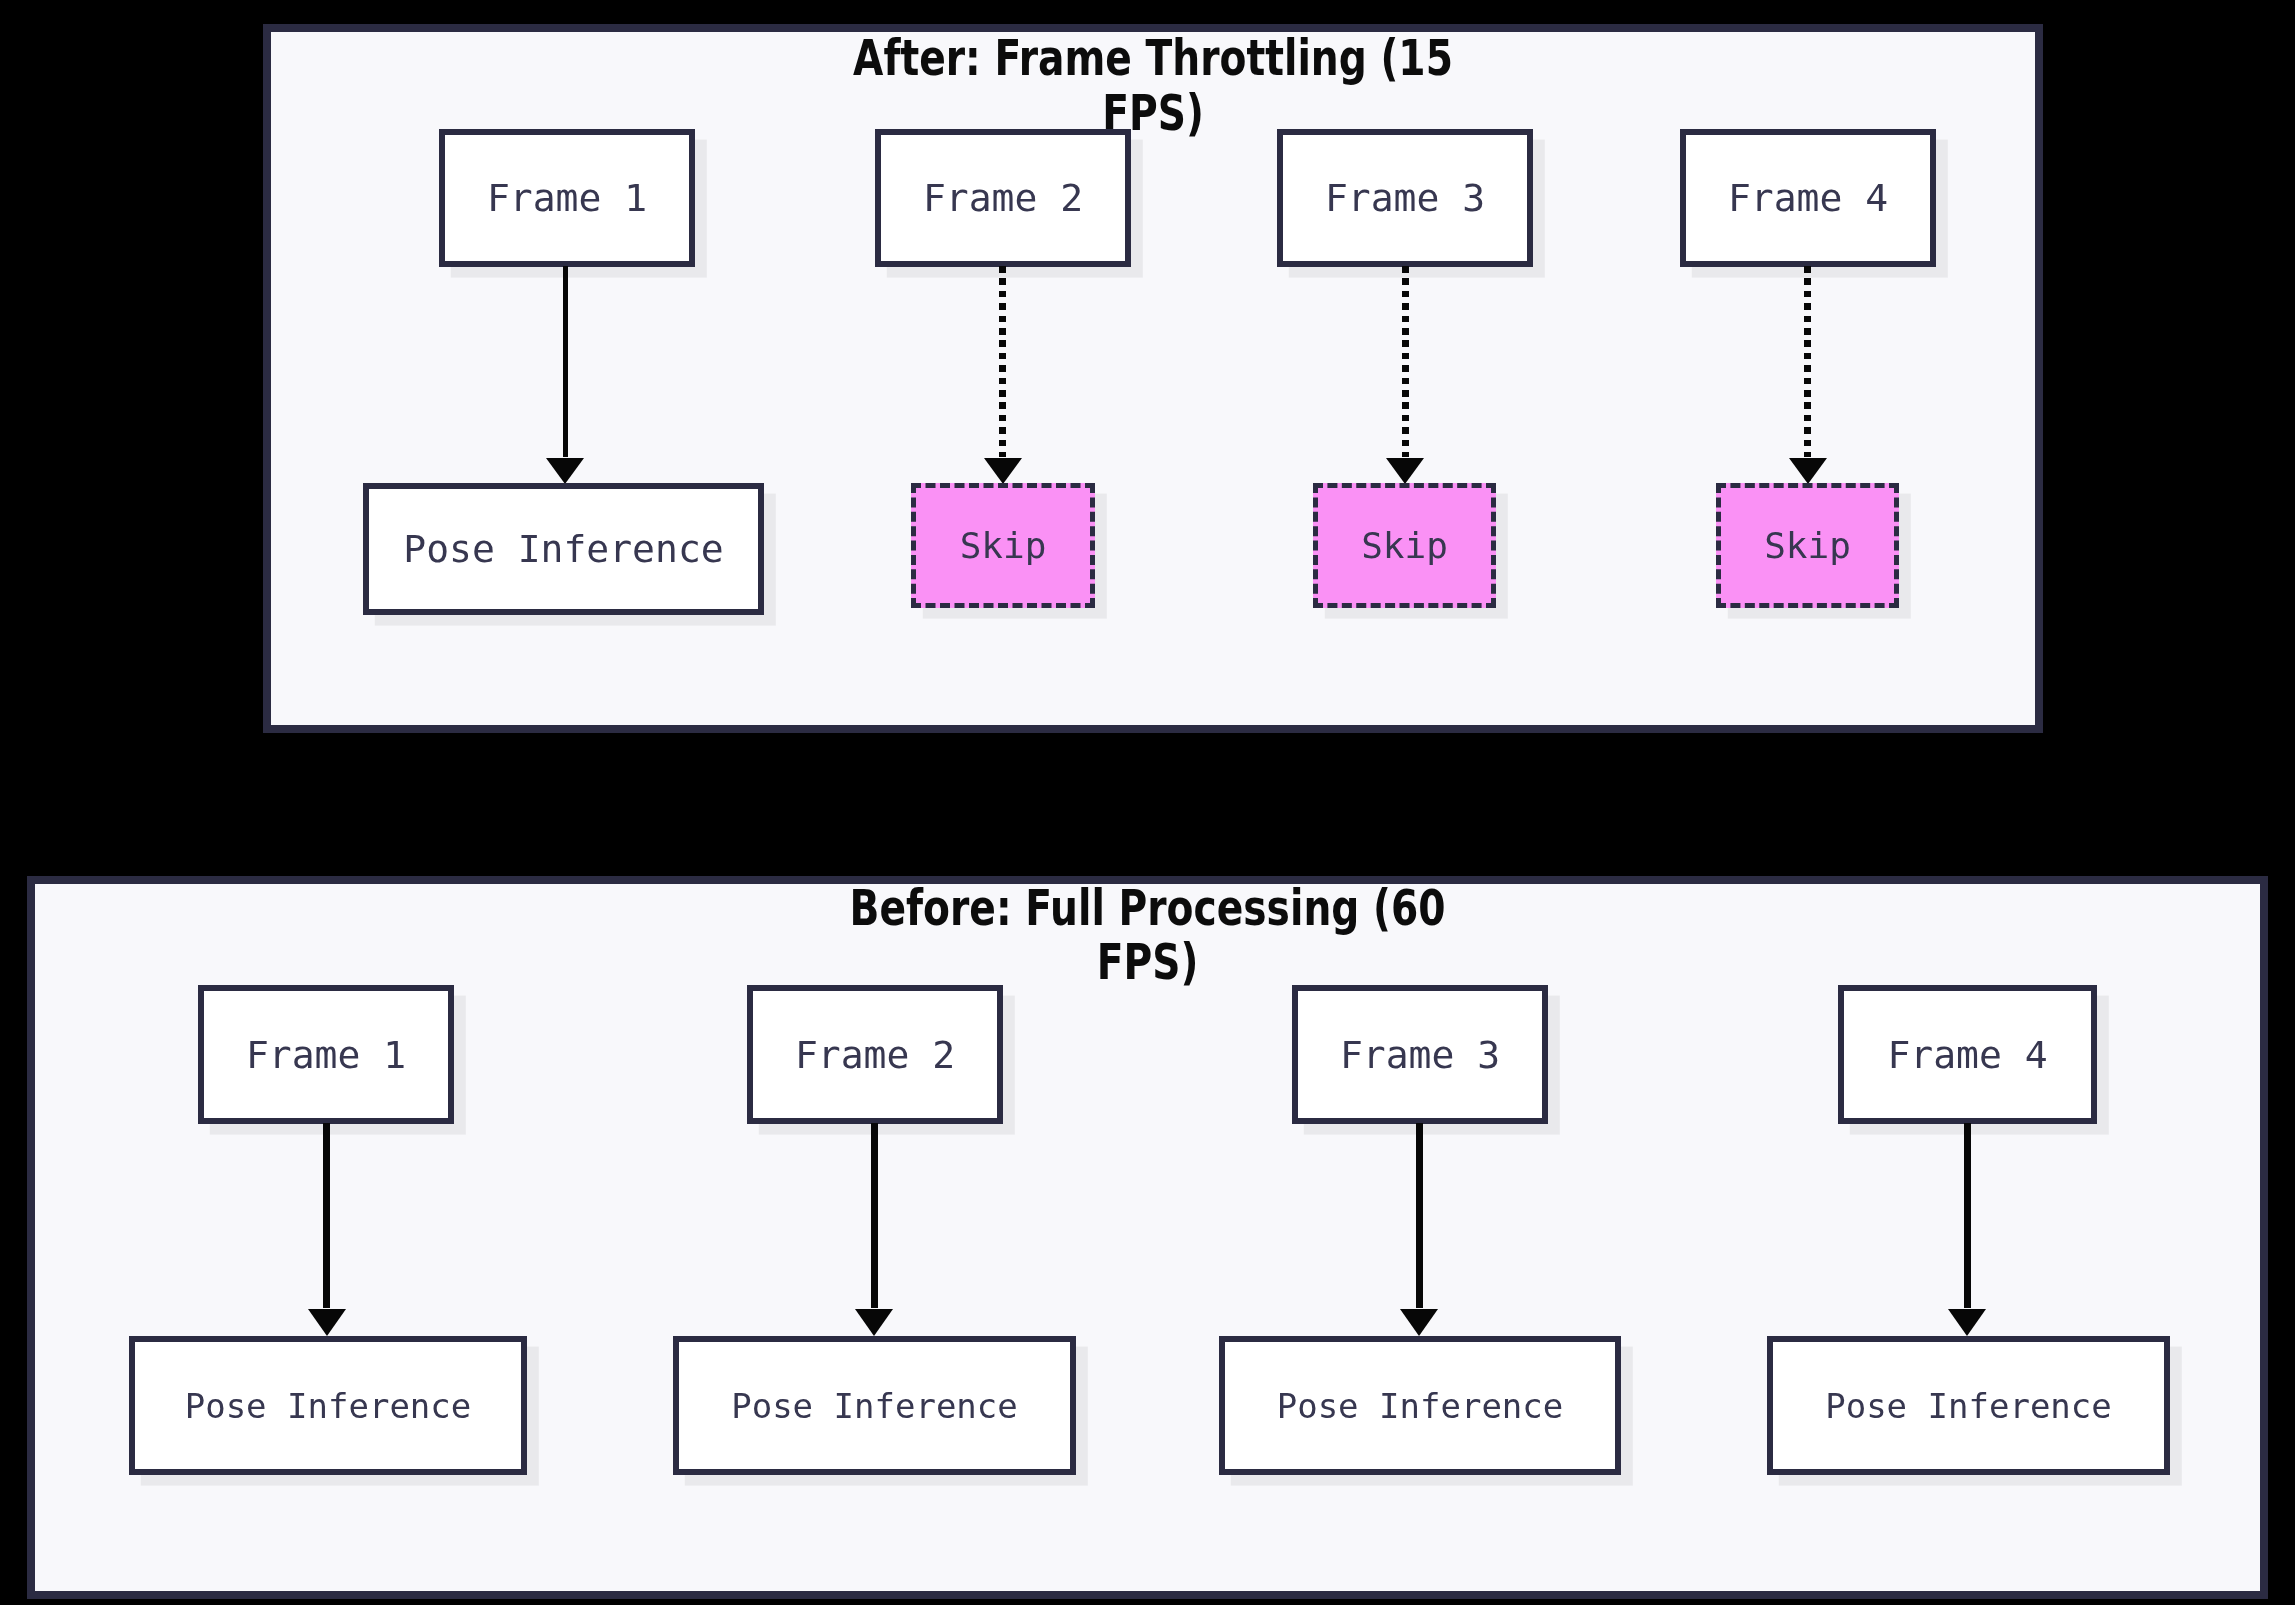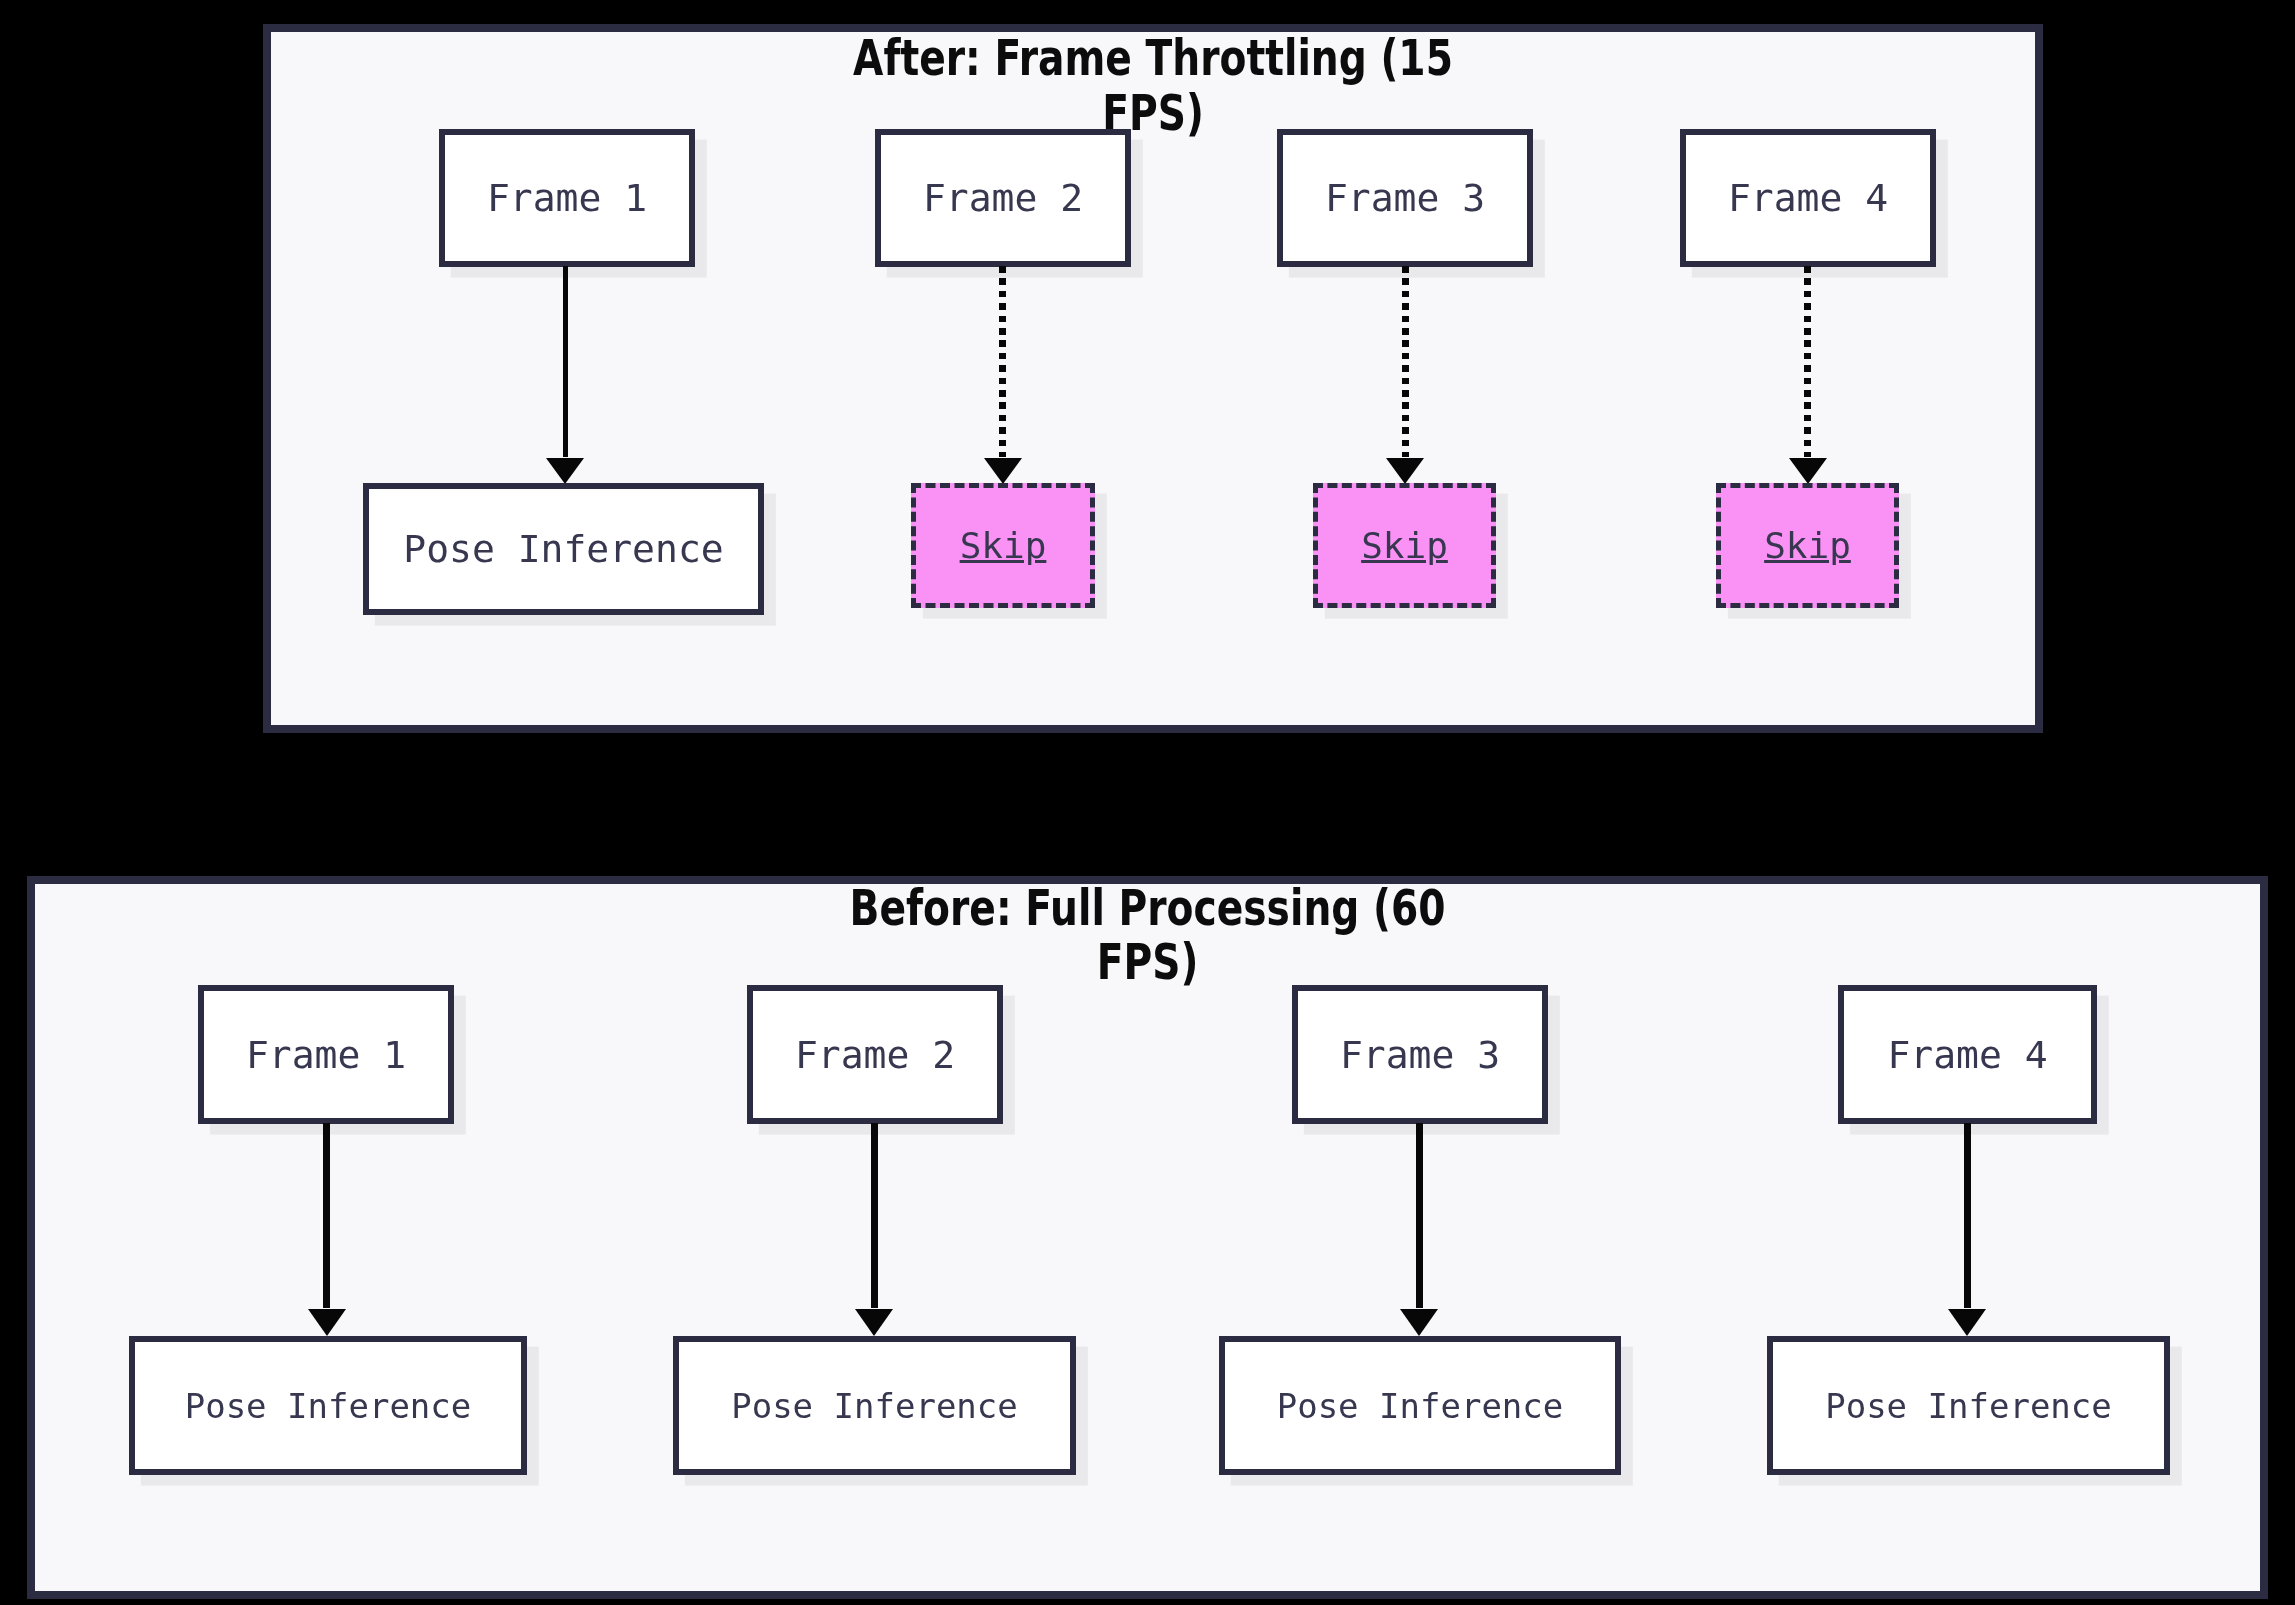--- a/index.html
+++ b/index.html
@@ -36,21 +36,20 @@
     background:#FFFFFF;
     border:6.5px solid #2B2B42;
     box-shadow:11.8px 10.6px 0 0 #E9E9EC;
     color:#373750;
     font-family:"DejaVu Sans Mono","Liberation Mono",monospace;
     white-space:nowrap;
   }
   .skip{
     background:#FA91F5;
     border:5.3px dashed #2B2B42;
-    text-decoration:underline;
   }
   .aline{
     position:absolute;
     width:4.7px;
     background:#070707;
   }
   .aline.thick{width:7px;}
   .adots{
     position:absolute;
     width:6.5px;

